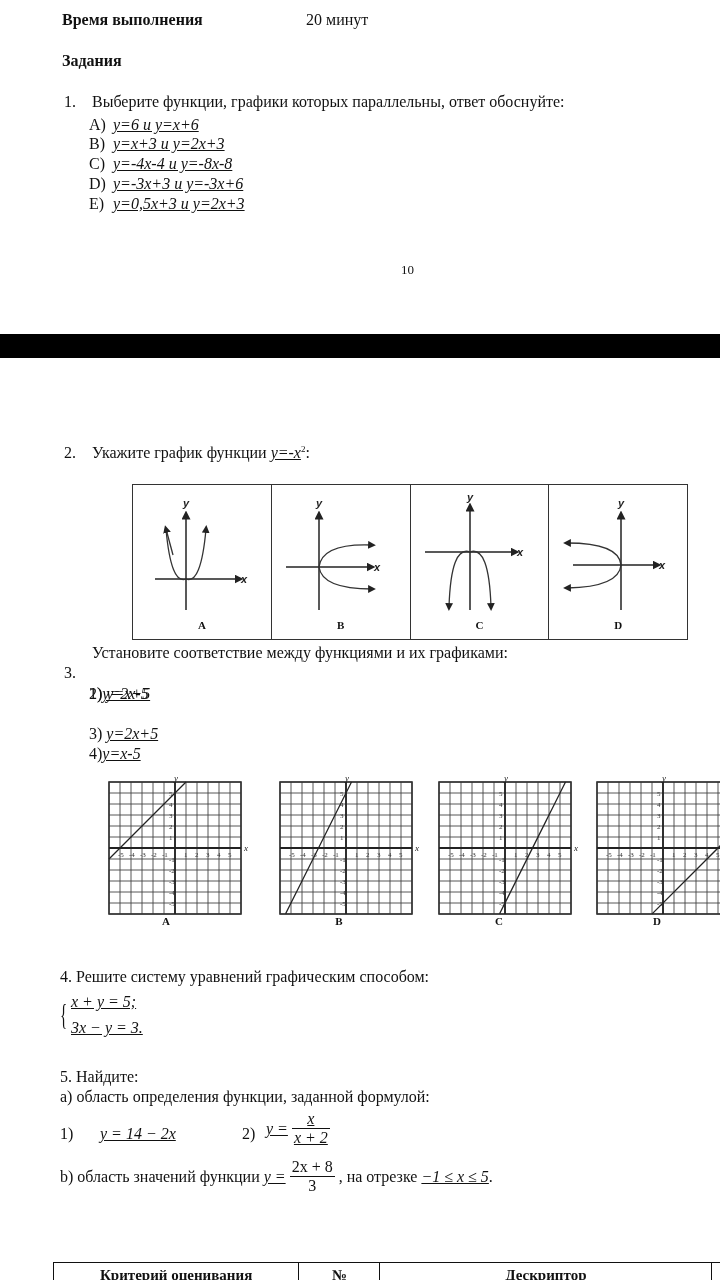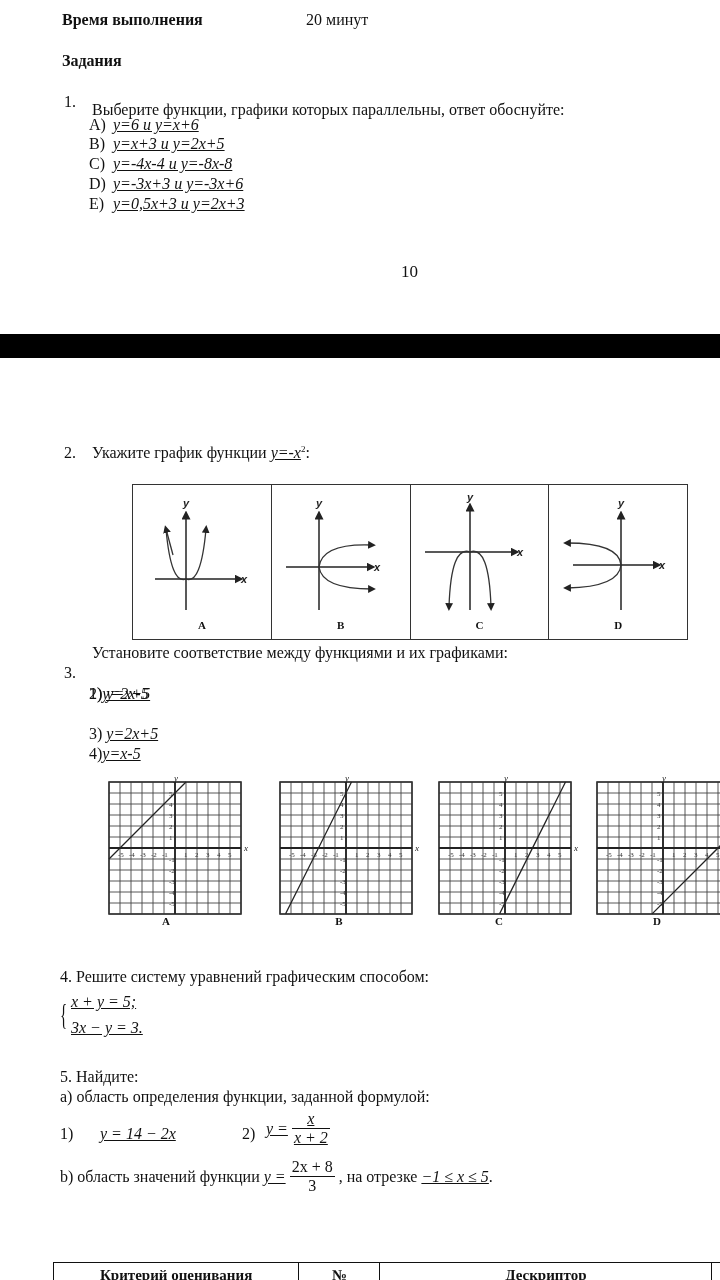--- a/index.html
+++ b/index.html
@@ -2,21 +2,21 @@
 <html><head>
 <meta charset="utf-8">
 <style>
   html, body { margin:0; padding:0; }
   body { width:720px; height:1280px; background:#fff; position:relative; overflow:hidden;
          font-family:"Liberation Serif","DejaVu Serif",serif; color:#111; }
   .abs { position:absolute; }
   .b { font-weight:bold; }
   .i { font-style:italic;text-decoration:underline; }
   .t16 { font-size:16px; }
-  .t15 { font-size:17px; }
+  .t15 { font-size:13px; }
   .opt { position:absolute; left:89px; font-size:16px; line-height:19px; }
   .opt .lab { display:inline-block; width:24px; }
   .band { position:absolute; left:0; top:334px; width:720px; height:24px; background:#000; }
   .fig-table { position:absolute; left:132px; top:484px; width:556px; height:156px; border:1.5px solid #333; box-sizing:border-box; display:flex; }
   .fig-cell { flex:1; border-right:1.5px solid #333; position:relative; }
   .fig-cell:last-child { border-right:none; }
   .fig-cell svg { position:absolute; left:0; top:0; }
   .fig-label { position:absolute; bottom:8px; width:100%; text-align:center; font-size:11px; font-weight:bold; }
   .grid-wrap { position:absolute; }
   .grid-label { position:absolute; font-size:11px; font-weight:bold; text-align:center; width:20px; }
@@ -27,24 +27,24 @@
   .crit-table div { border-right:1.5px solid #111; font-weight:bold; font-size:15px; text-align:center; padding-top:4px; box-sizing:border-box; }
 </style>
 </head>
 <body>
 
 <div class="abs b t16" style="left:62px;top:11px;">Время выполнения</div>
 <div class="abs t16" style="left:306px;top:11px;">20 минут</div>
 <div class="abs b t16" style="left:62px;top:52px;">Задания</div>
 
 <div class="abs t16" style="left:64px;top:93px;">1.</div>
-<div class="abs t16" style="left:92px;top:93px;margin-top:8px;">Выберите функции, графики которых параллельны, ответ обоснуйте:</div>
+<div class="abs t16" style="left:92px;top:93px;">Выберите функции, графики которых параллельны, ответ обоснуйте:</div>
 <div>
   <div class="opt" style="top:115px;"><span class="lab">A)</span><span class="i">y=6 и y=x+6</span></div>
-  <div class="opt" style="top:134px;"><span class="lab">B)</span><span class="i">y=x+3  и y=2x+5</span></div>
+  <div class="opt" style="top:134px;"><span class="lab">B)</span><span class="i">y=x+3  и y=2x+3</span></div>
   <div class="opt" style="top:154px;"><span class="lab">C)</span><span class="i">y=-4x-4 и y=-8x-8</span></div>
   <div class="opt" style="top:174px;"><span class="lab">D)</span><span class="i">y=-3x+3 и y=-3x+6</span></div>
   <div class="opt" style="top:194px;"><span class="lab">E)</span><span class="i">y=0,5x+3 и y=2x+3</span></div>
 </div>
 
 <div class="abs t15" style="left:401px;top:262px;">10</div>
 
 <div class="band"></div>
 
 <div class="abs t16" style="left:64px;top:444px;">2.</div>

